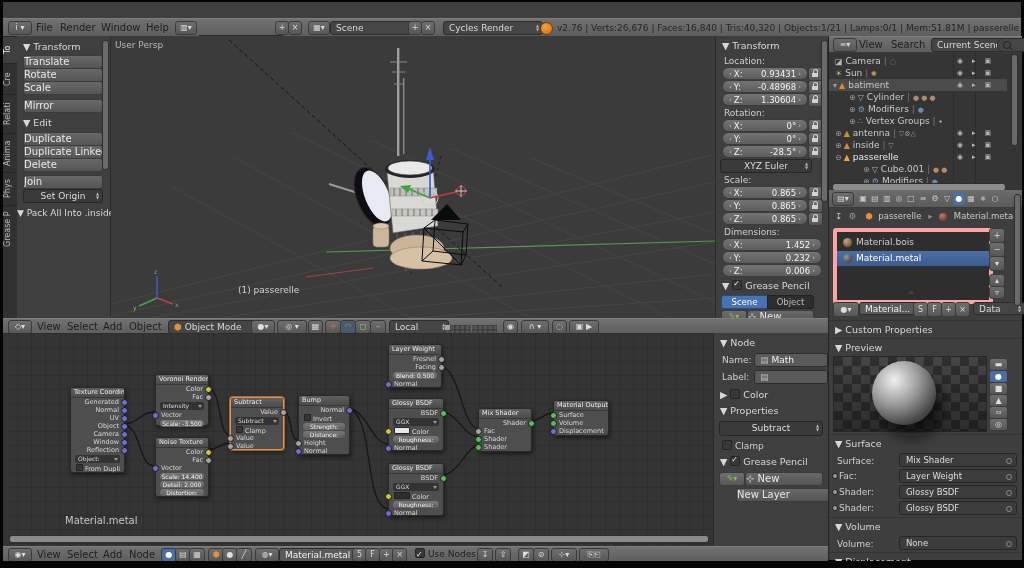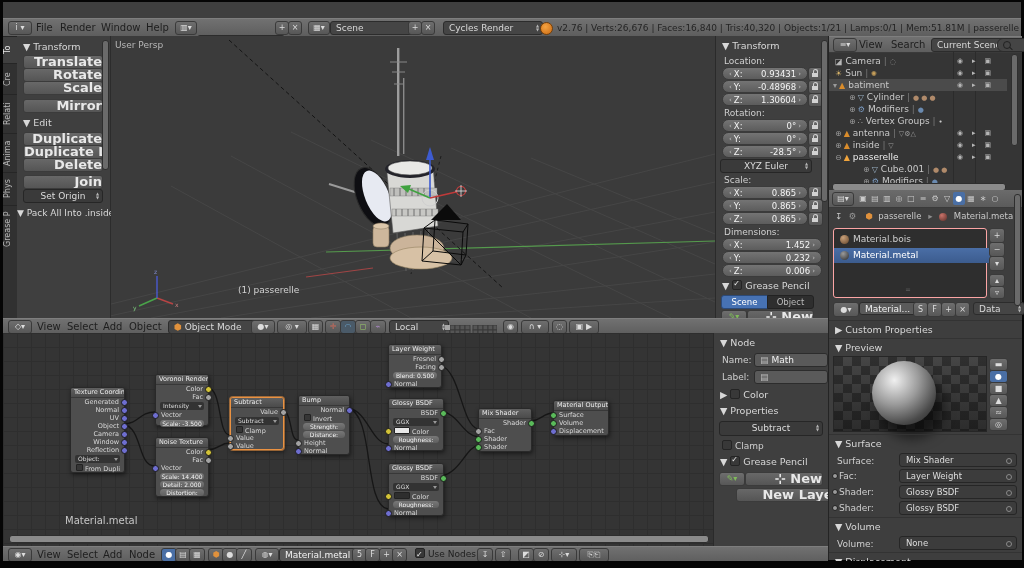--- a/index.html
+++ b/index.html
@@ -13,21 +13,21 @@
   .title-text{position:absolute;left:36px;top:2px;font-size:10.5px;font-weight:bold;color:#d6cbb9;white-space:nowrap;}
   
   .hdr{position:absolute;background:linear-gradient(#717171,#5e5e5e);border-top:1px solid #7e7e7e;border-bottom:1px solid #3a3a3a;}
   .menu{position:absolute;color:#1e1e1e;font-size:10px;line-height:15px;}
   .field{position:absolute;background:#454545;border:1px solid #2c2c2c;border-radius:3px;color:#d9d9d9;font-size:9px;line-height:12px;padding:0 5px;white-space:nowrap;overflow:hidden;}
   .sqbtn{position:absolute;background:linear-gradient(#6e6e6e,#575757);border:1px solid #3a3a3a;border-radius:3px;color:#ddd;font-size:8px;text-align:center;}
   .updn{position:absolute;right:3px;top:2px;display:flex;flex-direction:column;font-size:4px;line-height:4px;color:#b5b5b5;}
   
   .region{position:absolute;background:#3f3f3f;}
   .ph{position:absolute;color:#d8d8d8;font-size:9.5px;white-space:nowrap;}
-  .tbtn{position:absolute;background:linear-gradient(#686868,#555);border:1px solid #3b3b3b;border-radius:3px;color:#e8e8e8;font-size:13px;text-align:right;line-height:12px;white-space:nowrap;overflow:hidden;font-weight:bold;}
+  .tbtn{position:absolute;background:linear-gradient(#686868,#555);border:1px solid #3b3b3b;border-radius:3px;color:#e8e8e8;font-size:10px;text-align:left;line-height:12px;white-space:nowrap;overflow:hidden;}
   .darksel{position:absolute;background:#3a3a3a;border:1px solid #262626;border-radius:3px;color:#dcdcdc;font-size:9px;line-height:12px;text-align:center;white-space:nowrap;}
   .vtabs{position:absolute;background:#313131;}
   .vtab{writing-mode:vertical-rl;transform:rotate(180deg);color:#b9b9b9;font-size:8px;text-align:center;border-bottom:1px solid #262626;display:block;width:14px;}
   .vtab.on{background:#3f3f3f;color:#e8e8e8;}
   .lbl{position:absolute;color:#cfcfcf;font-size:9px;white-space:nowrap;}
   .numf{position:absolute;display:flex;align-items:center;background:linear-gradient(#747474,#5c5c5c);border:1px solid #3b3b3b;border-radius:7px;color:#f4f4f4;font-size:8.5px;padding:0 4px;}
   .numf .k{margin-right:auto;}
   .numf .ar{color:#c5c5c5;font-size:7px;margin:0 2px;}
   .lock{position:absolute;width:13px;height:12px;background:linear-gradient(#6c6c6c,#575757);border:1px solid #3a3a3a;border-radius:3px;}
   .lock:after{content:"";position:absolute;left:3px;top:5px;width:6px;height:4px;background:#d2d2d2;}
@@ -545,21 +545,21 @@
     </div>
     <div class="abs" style="left:0;top:19px;width:193px;height:14px;color:#c9c9c9;font-size:8.5px;line-height:14px">
       <span style="margin-left:6px">↧</span>
       <span style="margin-left:4px;color:#9a9a9a">⚙</span>
       <span style="margin-left:6px;color:#e0913c">⬢</span>
       <span style="margin-left:3px">passerelle</span>
       <span style="margin:0 4px;color:#8e8e8e">▸</span>
       <span class="matsphere" style="background:radial-gradient(circle at 35% 30%,#c9736a,#5a2e28);width:8px;height:8px"></span>
       <span>Material.metal</span>
     </div>
-    <div class="abs" style="left:4px;top:38px;width:152px;height:68px;background:#2e2e2e;border:1px solid #fca5a5;border-radius:3px">
+    <div class="abs" style="left:4px;top:38px;width:152px;height:68px;background:#2e2e2e;border:4px solid #fca5a5;border-radius:3px">
       <div class="mrow" style="left:0;top:3px;width:150px"><span class="matsphere" style="background:radial-gradient(circle at 35% 30%,#c9a07a,#63452a)"></span><span>Material.bois</span></div>
       <div class="mrow" style="left:0;top:19px;width:150px;background:linear-gradient(#4a6ea6,#3c5c8e);color:#fff"><span class="matsphere" style="background:radial-gradient(circle at 35% 30%,#9a9a9a,#2a2a2a)"></span><span>Material.metal</span></div>
       <div class="abs" style="left:70px;bottom:2px;color:#6e6e6e;font-size:8px">＝</div>
     </div>
     <div class="sqbtn" style="left:160px;top:38px;width:14px;height:13px;line-height:13px">+</div>
     <div class="sqbtn" style="left:160px;top:52px;width:14px;height:13px;line-height:13px">−</div>
     <div class="sqbtn" style="left:160px;top:66px;width:14px;height:13px;line-height:13px">▾</div>
     <div class="sqbtn" style="left:160px;top:84px;width:14px;height:11px;line-height:11px">▴</div>
     <div class="sqbtn" style="left:160px;top:96px;width:14px;height:11px;line-height:11px">▿</div>
     <div class="sqbtn" style="left:4px;top:112px;width:24px;height:13px;line-height:13px">●▾</div>

